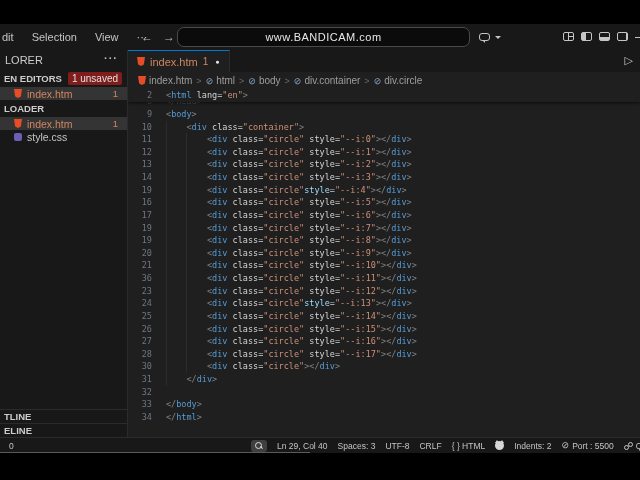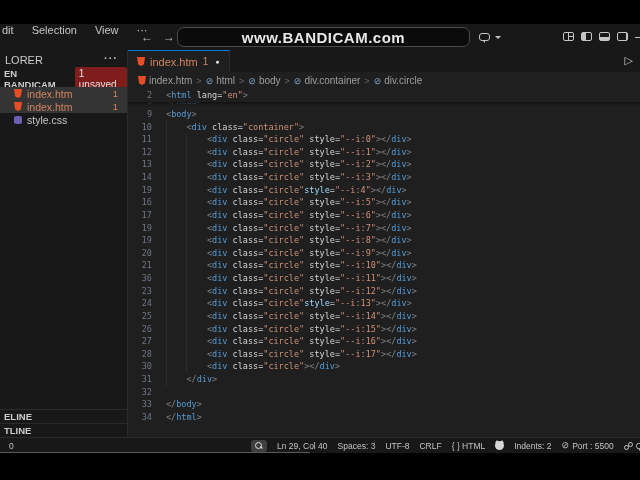--- a/index.html
+++ b/index.html
@@ -9,27 +9,27 @@
     --fg:#c5c5c5; --lnum:#6e7681; --lnum-active:#cccccc;
   }
   *{box-sizing:border-box}
   html,body{margin:0;padding:0}
   body{width:640px;height:480px;background:#000;overflow:hidden;
        font-family:"Liberation Sans",sans-serif;color:var(--fg);position:relative}
   .window{position:absolute;top:24px;left:0;width:640px;height:429px;background:var(--editor-bg)}
 
   
   .titlebar{height:26px;background:var(--chrome-bg);position:relative;font-size:11px;color:#c5c5c5}
-  .menu{position:absolute;left:0;top:0;height:26px;display:flex;}
+  .menu{position:absolute;left:0;top:0;height:26px;display:flex;align-items:center}
   .menu span{padding:0 9px;cursor:default}
   .menu span:first-child{padding-left:2px}
   .nav{position:absolute;left:141px;top:0;height:26px;display:flex;align-items:center;gap:10px;font-size:12px;color:#bdbdbd}
   .cmdbox{position:absolute;left:177px;top:3px;width:293px;height:20px;background:#0b0b0b;
           border:1px solid #4a4a4a;border-radius:7px;display:flex;align-items:center;justify-content:center}
-  .wm{font-weight:bold;font-size:15px;color:#e8e8e8;letter-spacing:.5px}
+  .wm{font-weight:normal;font-size:11px;color:#e8e8e8;letter-spacing:.5px}
   .copilot{position:absolute;left:479px;top:0;height:26px;display:flex;align-items:center;gap:3px}
   .bubble{width:11px;height:8px;border:1px solid #c5c5c5;border-radius:3px;position:relative}
   .bubble::after{content:'';position:absolute;left:2px;bottom:-3px;border-left:3px solid transparent;border-right:0 solid transparent;border-top:3px solid #c5c5c5}
   .chev{width:0;height:0;border-left:3px solid transparent;border-right:3px solid transparent;border-top:3px solid #c5c5c5;margin-left:2px}
   .layout-icons{position:absolute;right:12px;top:8px;display:flex;gap:7px}
   .li{width:11px;height:9px;border:1px solid #c5c5c5;border-radius:2px;position:relative}
   .li-grid::before{content:'';position:absolute;left:4px;top:0;bottom:0;width:1px;background:#c5c5c5}
   .li-grid::after{content:'';position:absolute;left:5px;right:0;top:3px;height:1px;background:#c5c5c5}
   .li-sidel::before{content:'';position:absolute;left:0;top:0;bottom:0;width:4px;background:#c5c5c5}
   .li-panel::before{content:'';position:absolute;left:0;right:0;bottom:0;height:3px;background:#c5c5c5}
@@ -138,44 +138,47 @@
   </div>
 
   <div class="main">
 
     <div class="sidebar">
       <div class="sb-title">
         <span>LORER</span>
         <span class="sb-more">···</span>
       </div>
       <div class="sec-head">
-        <span>EN BANDICAM</span>
+        <span>EN EDITORS</span>
         <span class="oe-badge">1 unsaved</span>
       </div>
       <div id="open-editors">
           <div class="frow sel">
             <span class="ficon-html"></span>
             <span class="fname mod">index.htm</span>
             <span class="fbadge">1</span>
           </div>
         </div>
+      <div class="sec-head">
+        <span>LOADER</span>
+      </div>
       <div id="file-list">
           <div class="frow sel">
             <span class="ficon-html"></span>
             <span class="fname mod">index.htm</span>
             <span class="fbadge">1</span>
           </div>
           <div class="frow">
             <span class="ficon-css"></span>
             <span class="fname">style.css</span>
           </div>
         </div>
       <div class="sb-bottom" id="sb-bottom">
+          <div class="sb-bsec">TLINE</div>
           <div class="sb-bsec">ELINE</div>
-          <div class="sb-bsec">TLINE</div>
         </div>
     </div>
 
     <div class="edcol">
       <div class="tabbar">
         <div class="tab">
           <span class="ficon-html"></span>
           <span class="fname">index.htm</span>
           <span class="tbadge">1</span>
           <span class="dirty">●</span>

